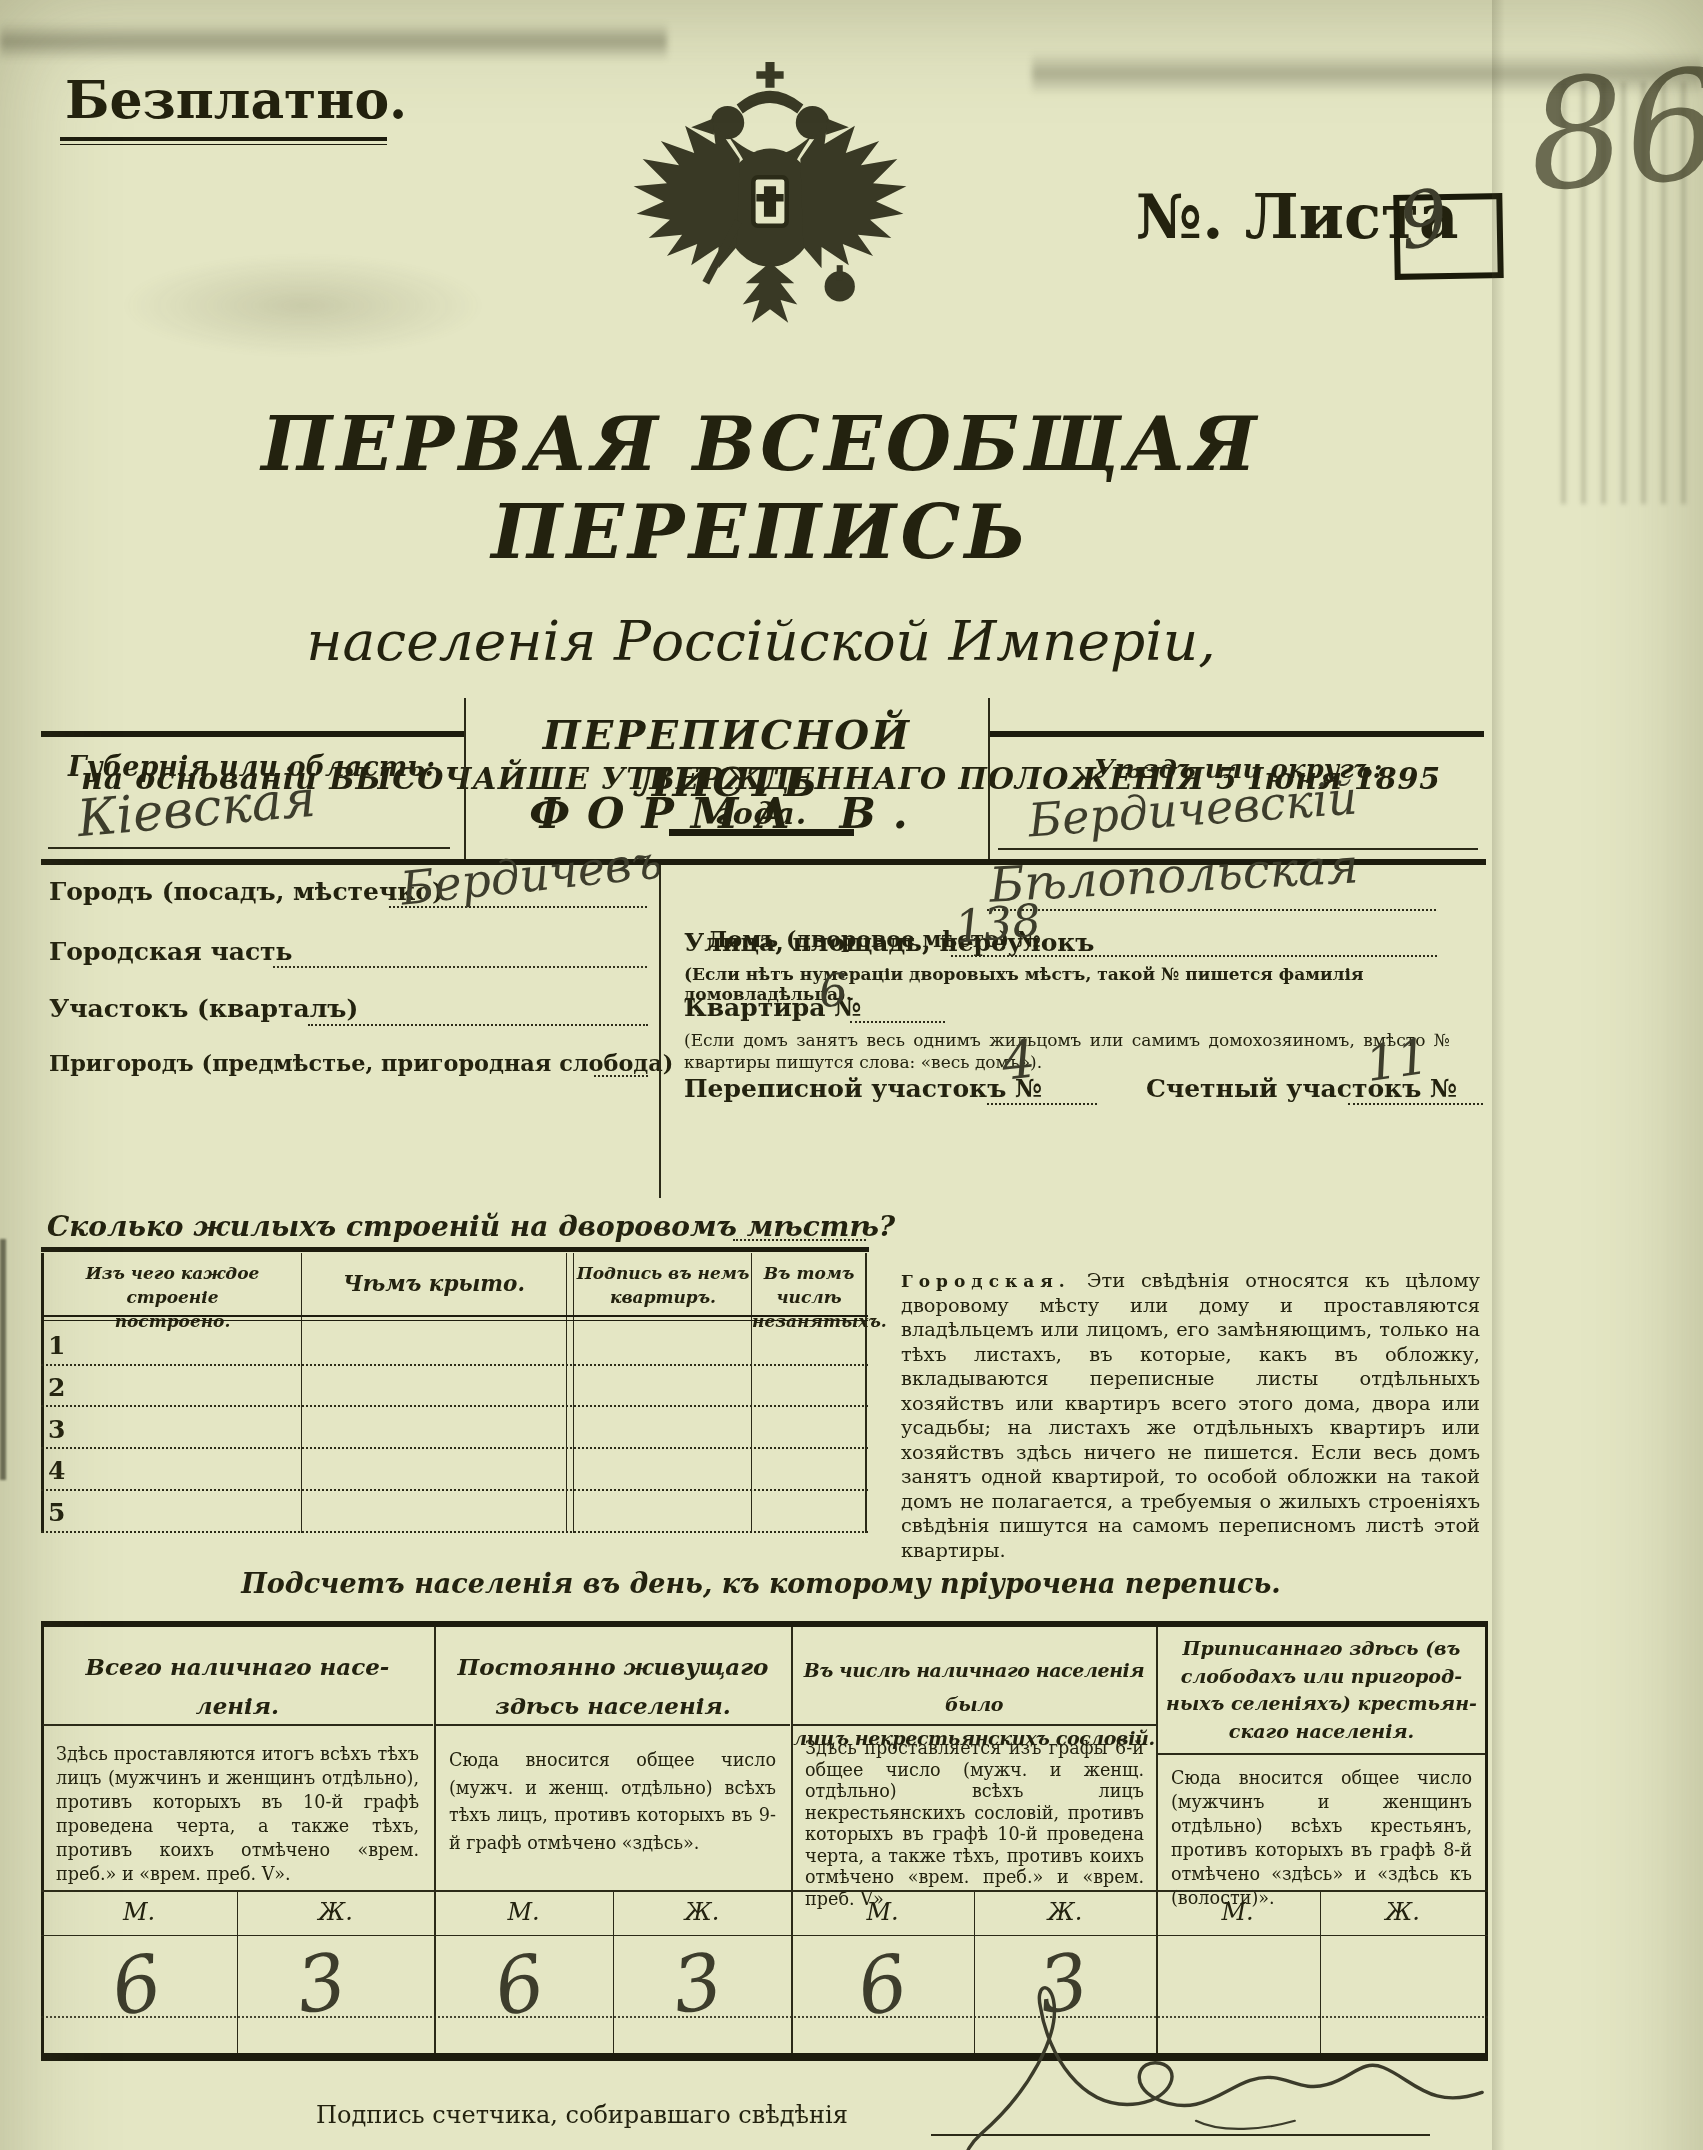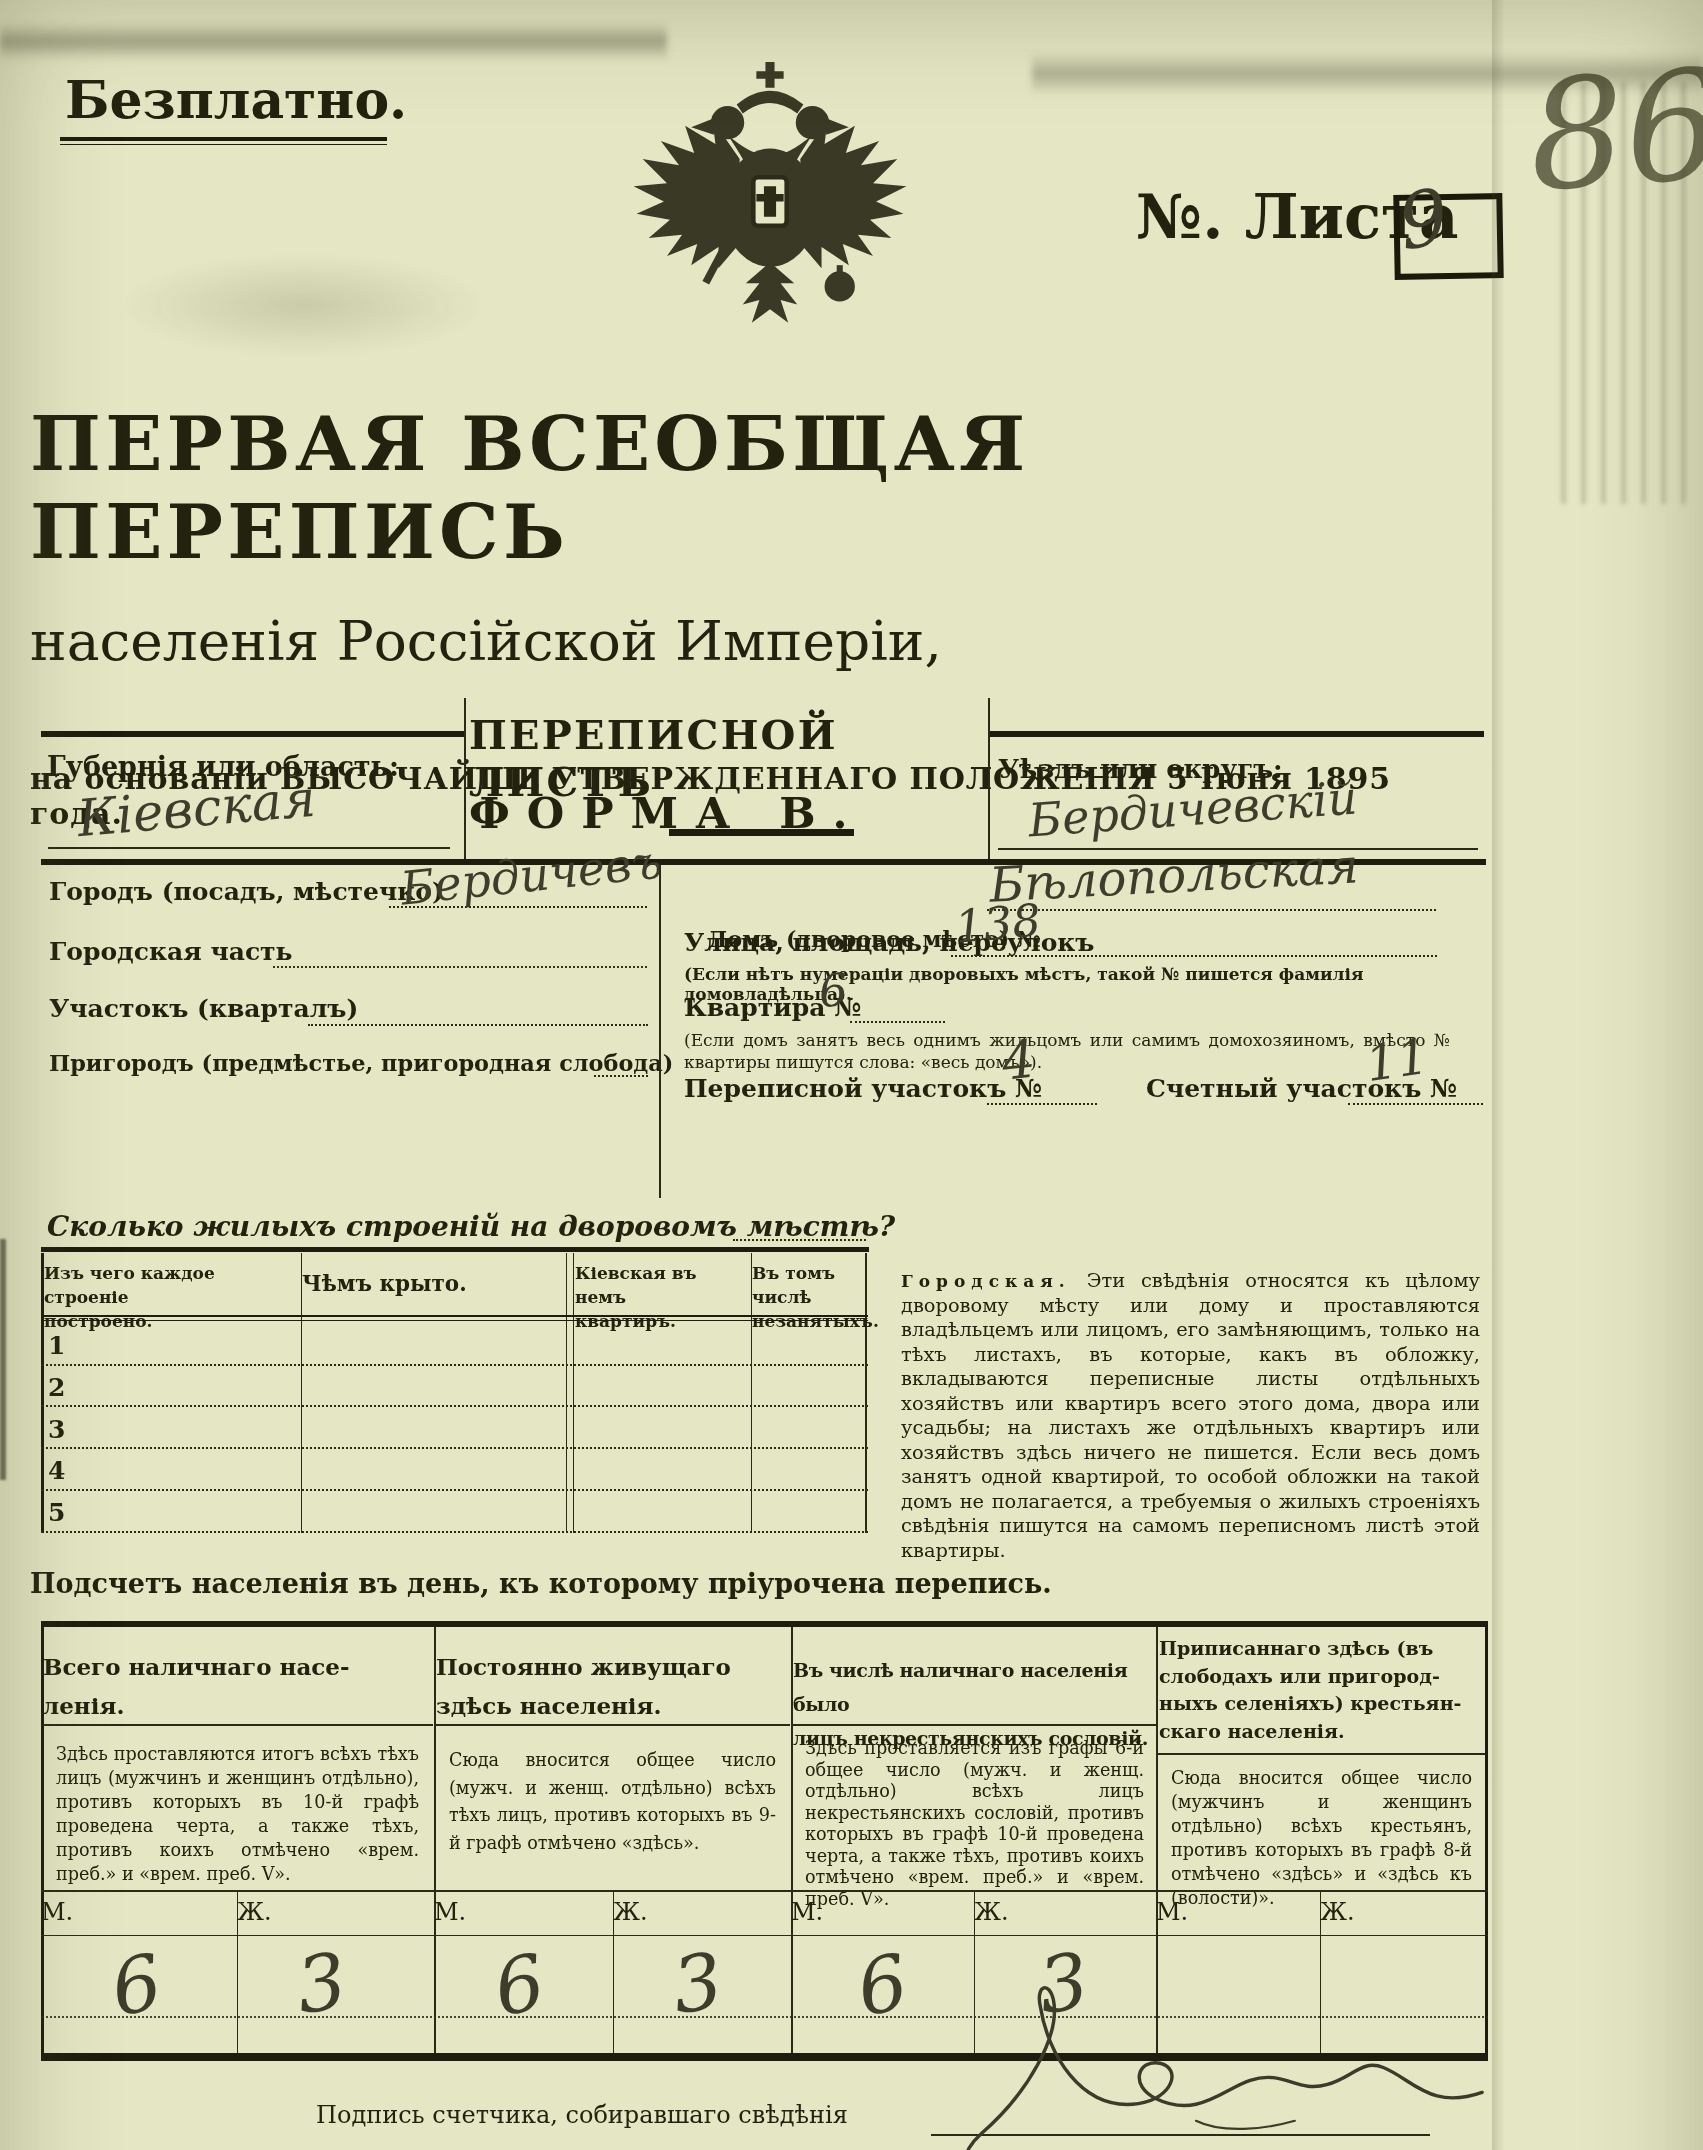--- a/index.html
+++ b/index.html
@@ -1,20 +1,20 @@
 <!DOCTYPE html>
 <html style="font-size:6.9px"><head>
 <meta charset="utf-8">
 <style>
   html,body{margin:0;padding:0;background:#b8b49a;}
   #page{position:relative;width:1704px;height:2787px;background:#e4e6c4;overflow:hidden;
         font-family:"DejaVu Serif",serif;color:#23220f;}
   .abs{position:absolute;}
   .b{font-weight:bold;}
-  .ctr{text-align:left;}
+  .ctr{text-align:center;font-style:italic;}
   .pre{white-space:pre-line;}
   .jus{text-align:justify;}
   .hand{font-family:"DejaVu Serif",serif;font-style:italic;color:#3d3d2c;}
   .rule{background:#1d1c0e;}
   .thin{background:#2b2a18;}
   .dots{border-bottom:2.2px dotted #2b2a18;height:0.9px;}
   .dash{border-bottom:2.6px dotted #33321d;height:0.9px;}
   .dbl{height:3.4px;border-top:4.7px solid #1d1c0e;border-bottom:1.7px solid #1d1c0e;}
   .note-sp{letter-spacing:6px;font-weight:bold;font-size:17px;}
   .smudge{pointer-events:none;}
@@ -120,21 +120,21 @@
   <div class="abs rule" style="left:41px;top:1253px;width:3px;height:280px;"></div>
   <div class="abs thin" style="left:301px;top:1253px;width:1.3px;height:280px;"></div>
   <div class="abs thin" style="left:566px;top:1253px;width:1.3px;height:280px;"></div>
   <div class="abs thin" style="left:573px;top:1253px;width:1.3px;height:280px;"></div>
   <div class="abs thin" style="left:751px;top:1253px;width:1.3px;height:280px;"></div>
   <div class="abs thin" style="left:865px;top:1253px;width:2.2px;height:280px;"></div>
 
   <div class="abs b ctr pre" style="left:44px;top:1261px;width:257px;font-size:17px;line-height:24px;">Изъ чего каждое строеніе
 построено.</div>
   <div class="abs b ctr pre" style="left:302px;top:1271px;width:264px;font-size:21.5px;">Чѣмъ крыто.</div>
-  <div class="abs b ctr pre" style="left:575px;top:1261px;width:176px;font-size:17px;line-height:24px;">Кіевская въ немъ
+  <div class="abs b ctr pre" style="left:575px;top:1261px;width:176px;font-size:17px;line-height:24px;">Подпись въ немъ
 квартиръ.</div>
   <div class="abs b ctr pre" style="left:752px;top:1261px;width:114px;font-size:17px;line-height:24px;">Въ томъ числѣ
 незанятыхъ.</div>
   <div class="abs dbl" style="left:41px;top:1315px;width:827px;border-top-width:2.2px;"></div>
 
   <div class="abs b" style="left:48px;top:1331px;font-size:25px;">1</div>
   <div class="abs b" style="left:48px;top:1373px;font-size:25px;">2</div>
   <div class="abs b" style="left:48px;top:1415px;font-size:25px;">3</div>
   <div class="abs b" style="left:48px;top:1456px;font-size:25px;">4</div>
   <div class="abs b" style="left:48px;top:1498px;font-size:25px;">5</div>

